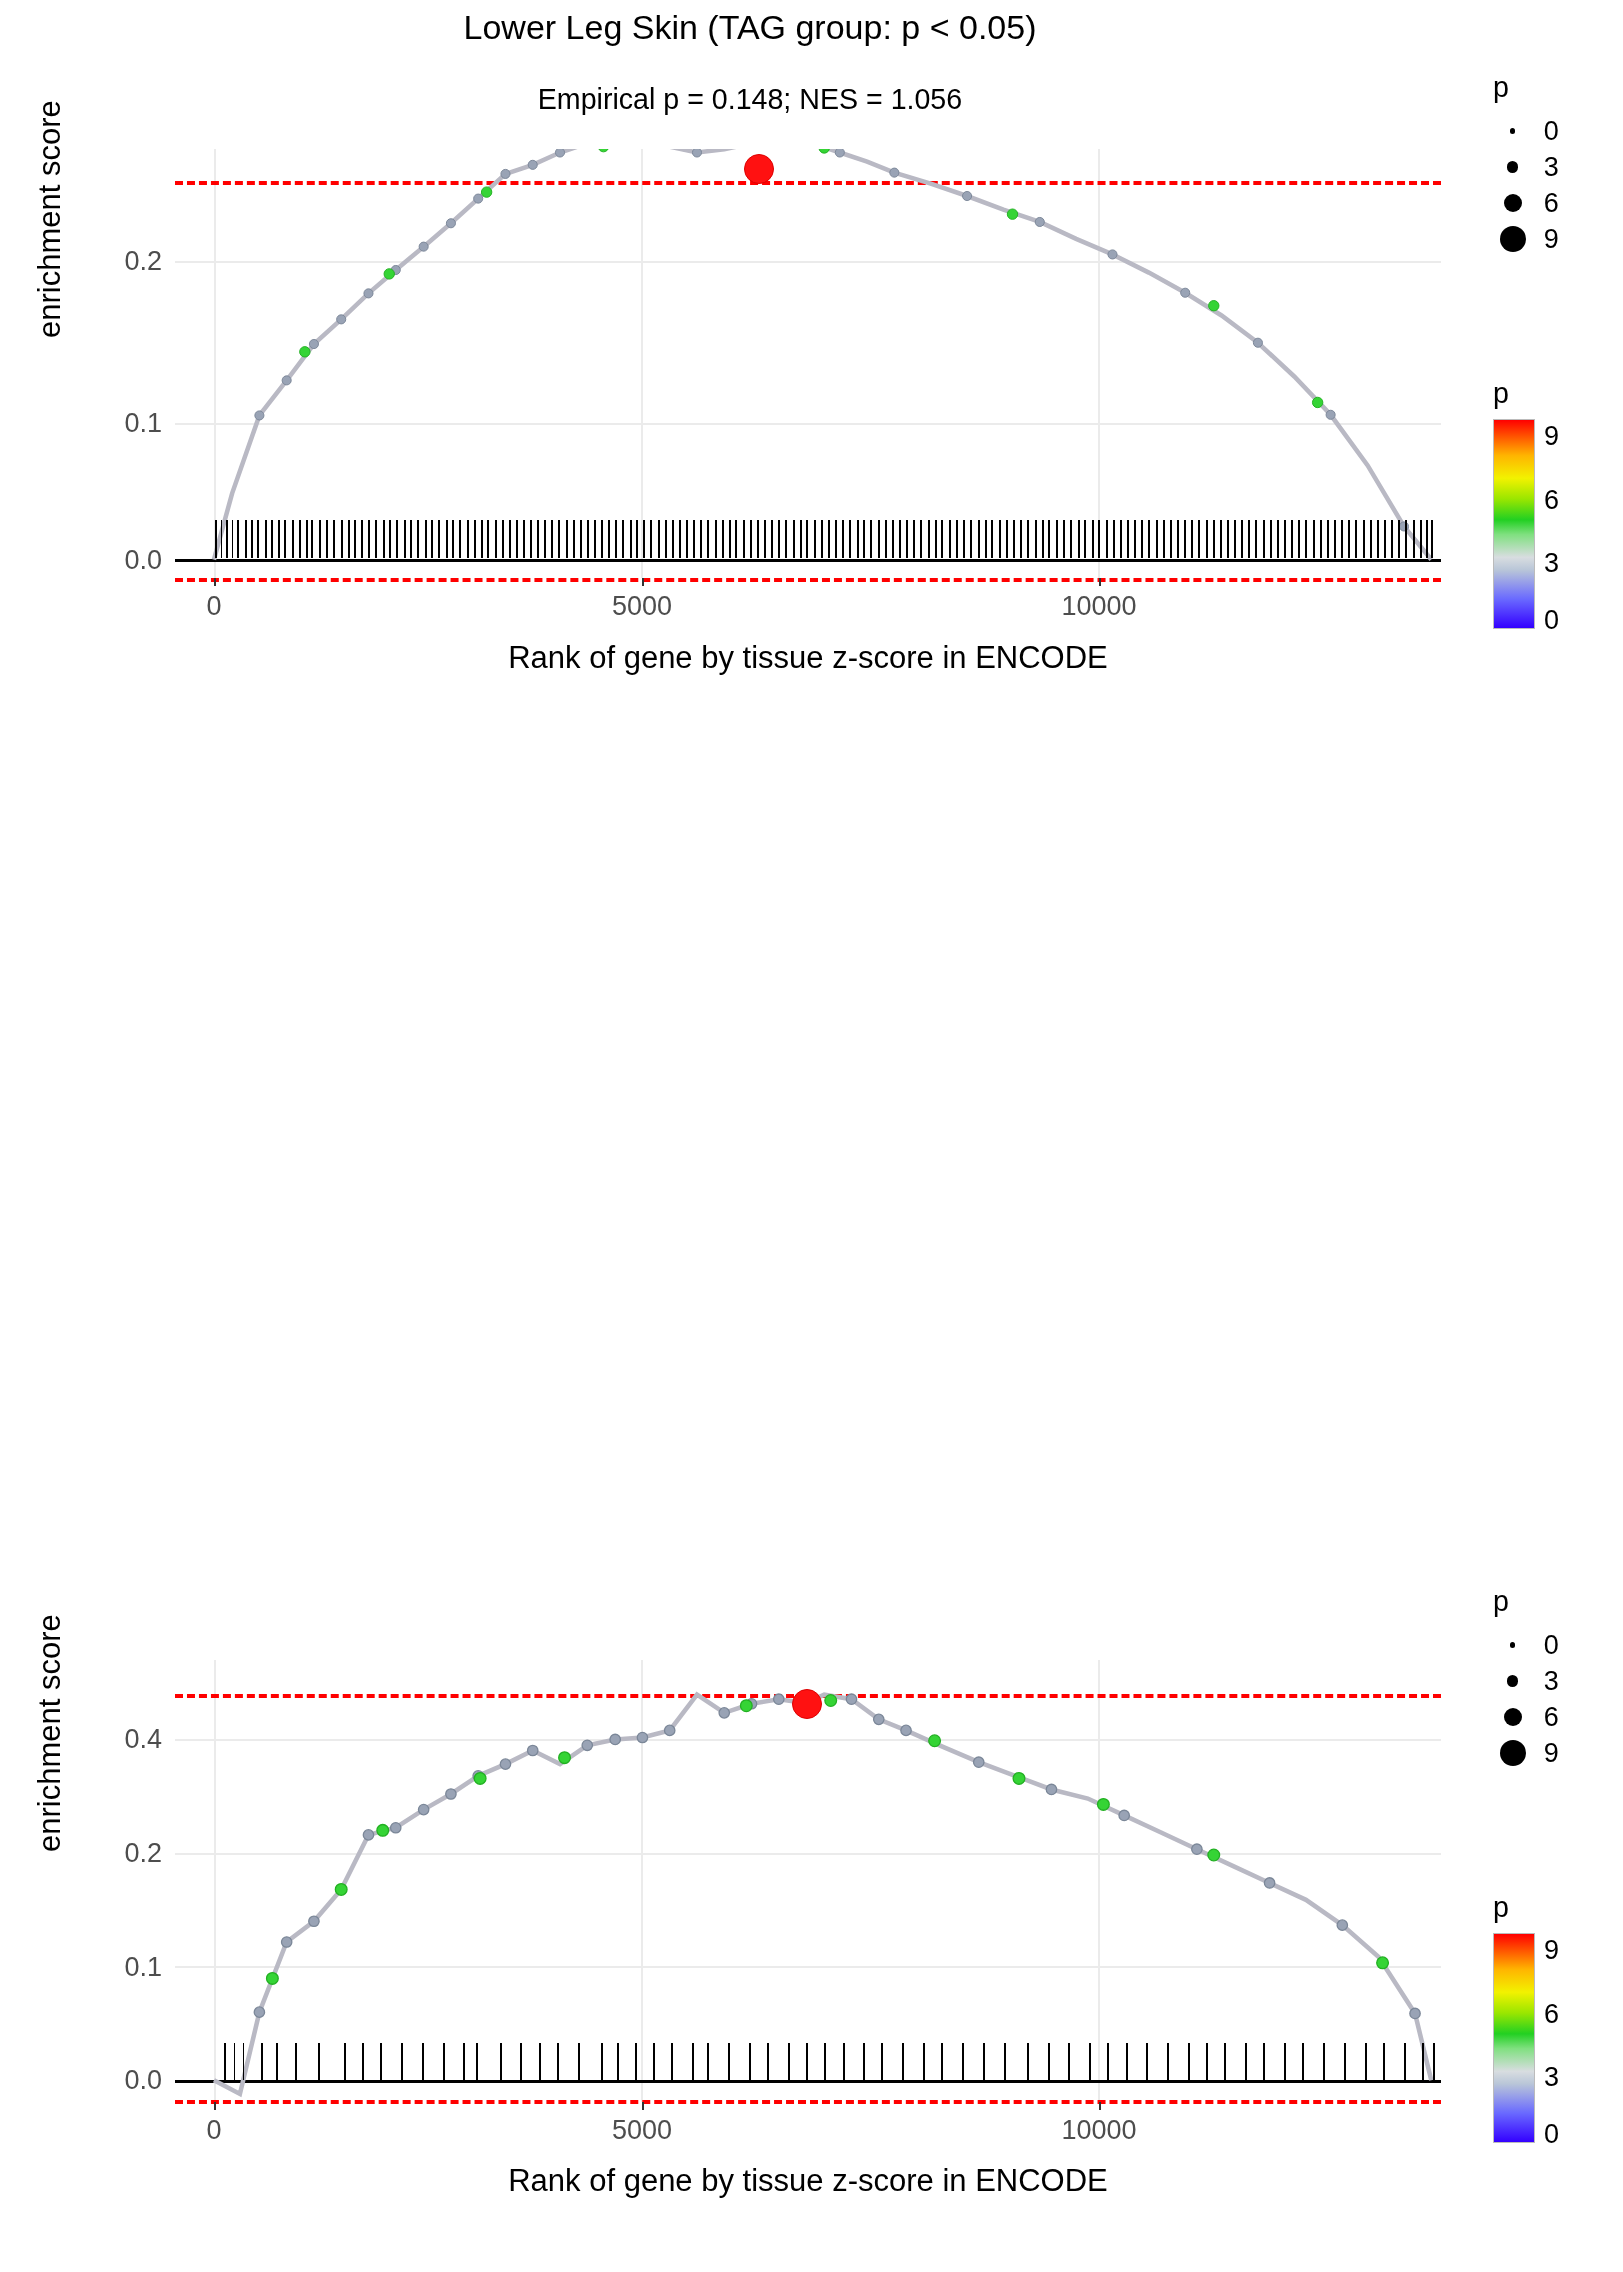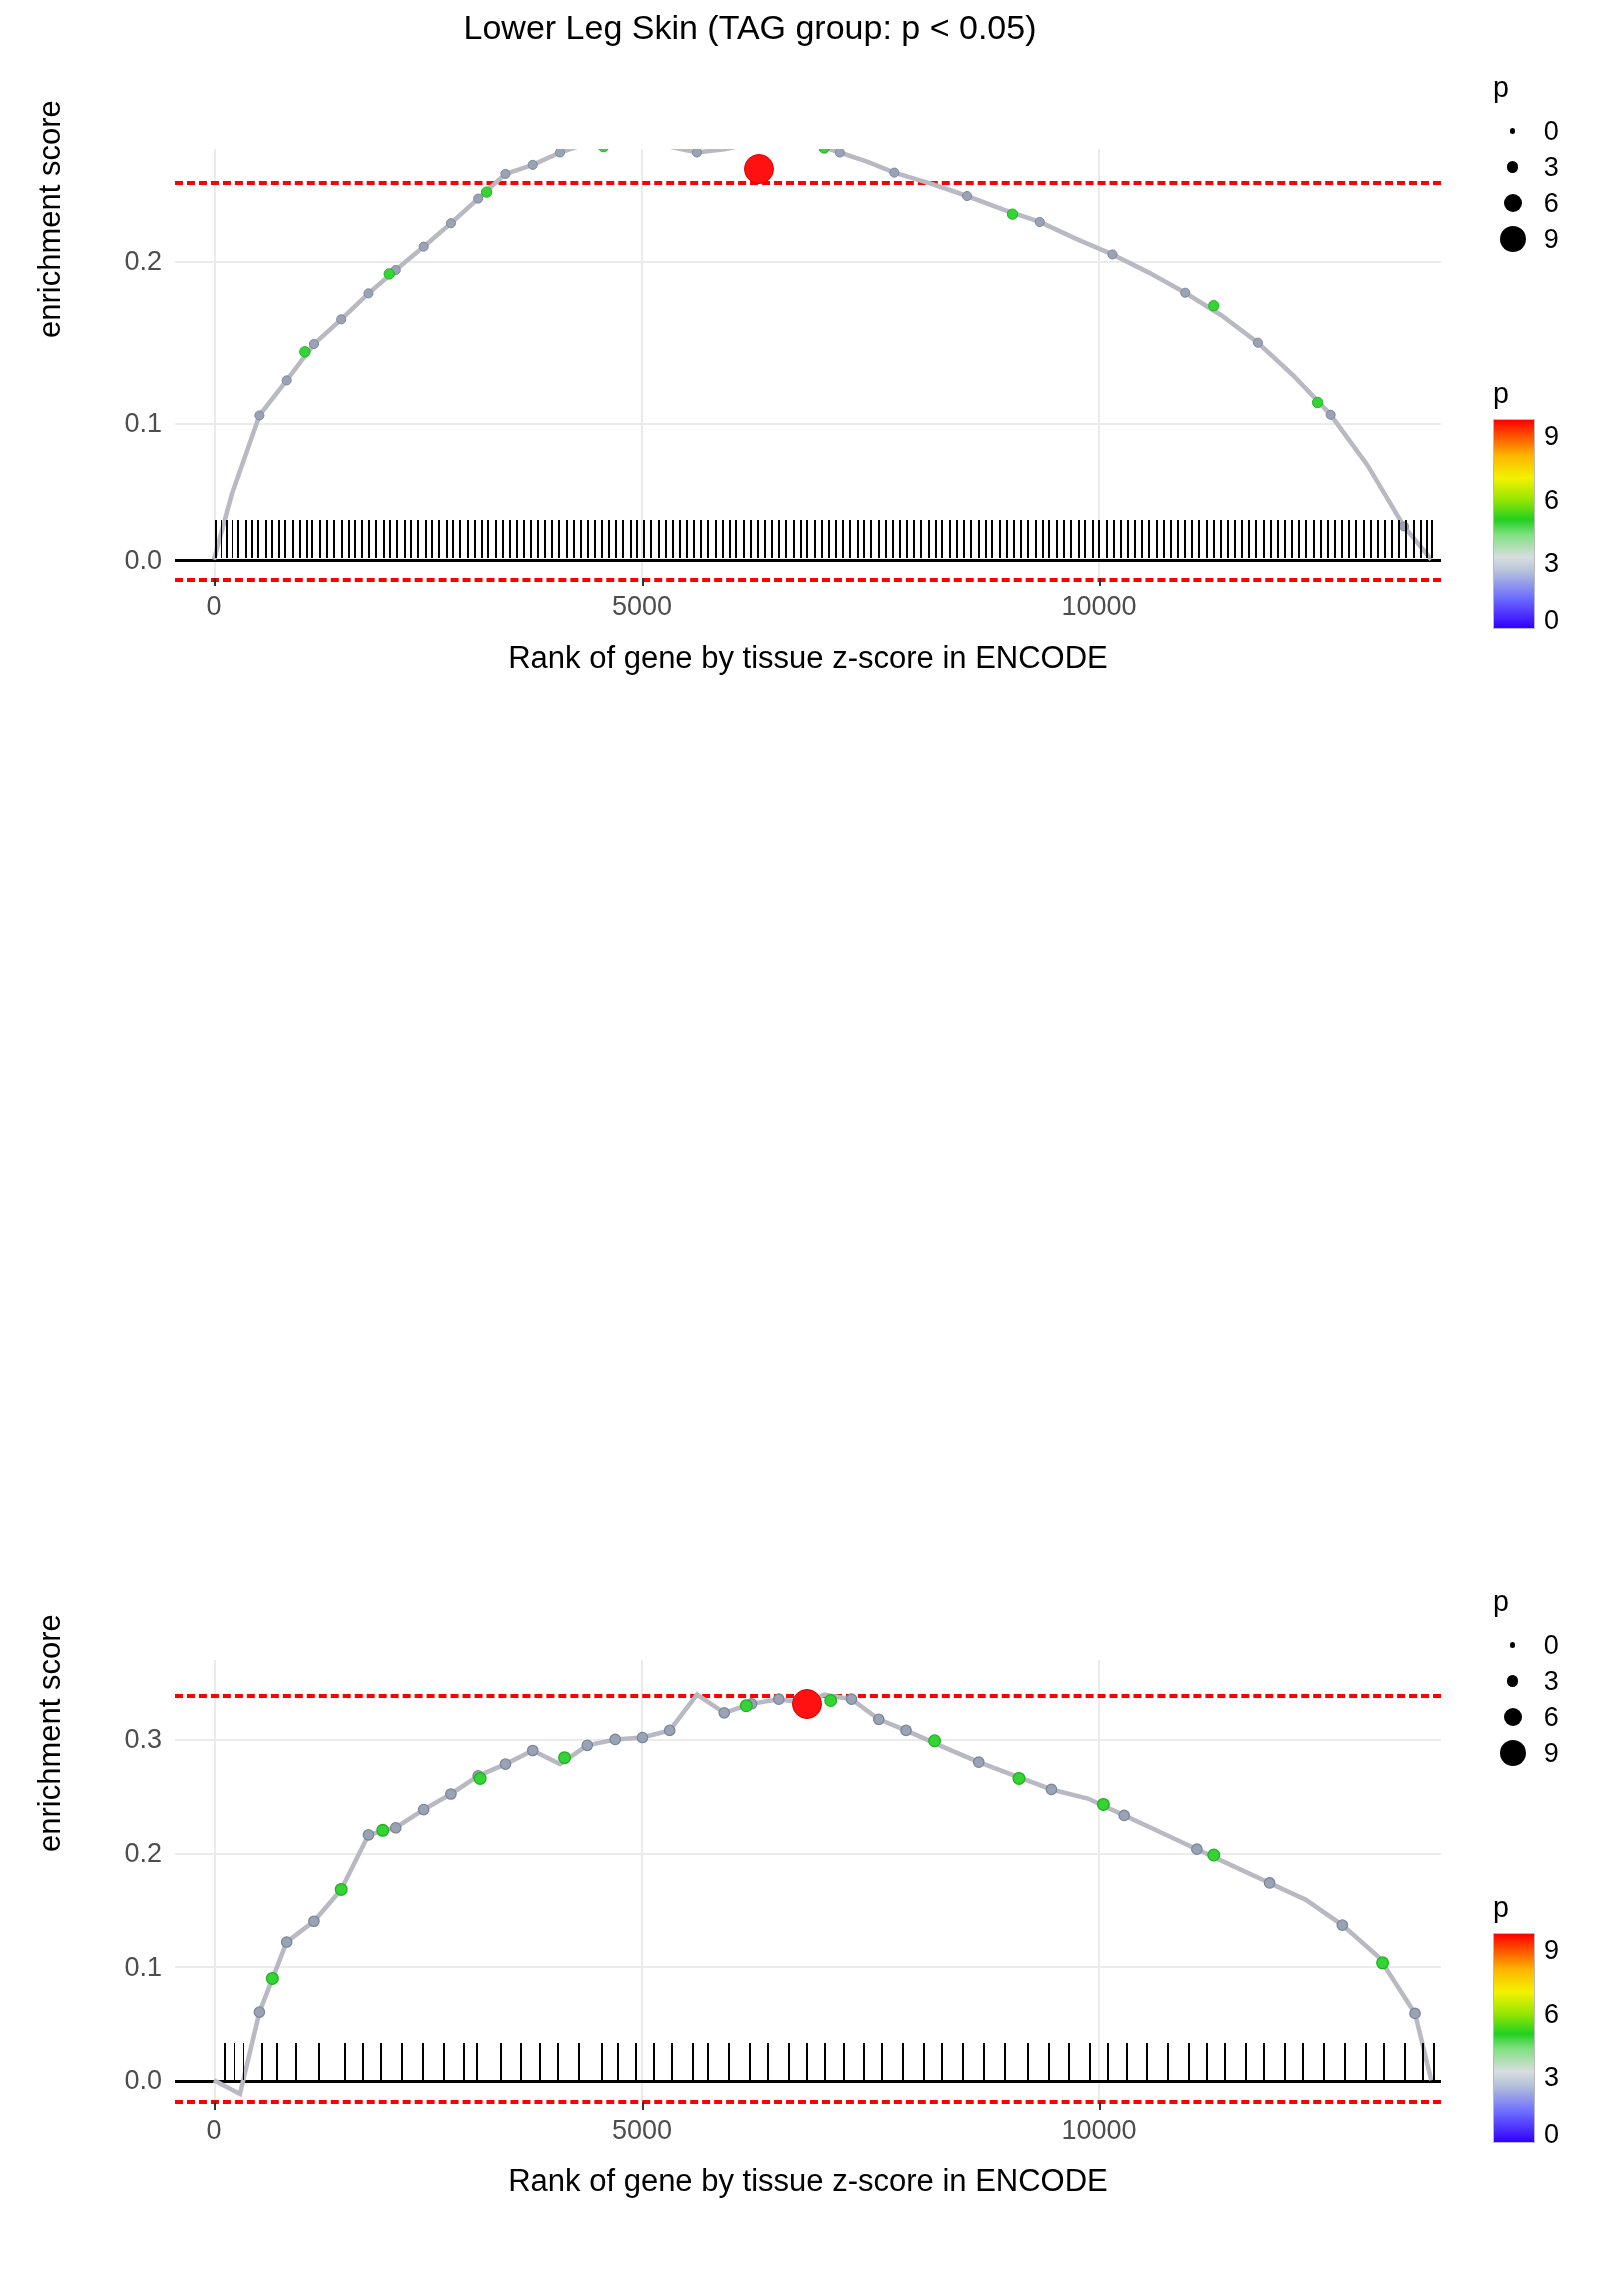--- a/index.html
+++ b/index.html
@@ -199,20 +199,21 @@
     white-space: nowrap;
   }
 </style>
 </head>
 <body>
 
 <div class="page">
 
   <div class="panel" style="top:0;">
     <div class="panel-title" style="top:9px;">Lower Leg Skin (TAG group: p &lt; 0.05)</div>
+    <div class="panel-subtitle" style="top:84px;">Empirical p = 0.148; NES = 1.056</div>
 
     <div class="y-axis-title" style="left:32px; top:338px;">enrichment score</div>
 
     <div class="y-tick" style="top:560px; width:91px; left:71px;">0.0</div>
     <div class="y-tick" style="top:423px; width:91px; left:71px;">0.1</div>
     <div class="y-tick" style="top:261px; width:91px; left:71px;">0.2</div>
 
     <div class="plot-area" style="left:175px; top:149px; width:1266px; height:429px;">
 
       <div class="grid-line h" style="top:410px;"></div>
@@ -498,21 +499,21 @@
     </div>
   </div>
 
   <div class="panel" style="top:757px;">
 
     <div class="y-axis-title" style="left:32px; top:338px;">enrichment score</div>
 
     <div class="y-tick" style="top:566px; width:91px; left:71px;">0.0</div>
     <div class="y-tick" style="top:453px; width:91px; left:71px;">0.1</div>
     <div class="y-tick" style="top:339px; width:91px; left:71px;">0.2</div>
-    <div class="y-tick" style="top:225px; width:91px; left:71px;">0.3</div>
+    <div class="y-tick" style="top:225px; width:91px; left:71px;">0.4</div>
 
     <div class="plot-area" style="left:175px; top:146px; width:1266px; height:442px;">
       <div class="grid-line h" style="top:420px;"></div>
       <div class="grid-line h" style="top:306px;"></div>
       <div class="grid-line h" style="top:193px;"></div>
       <div class="grid-line h" style="top:79px;"></div>
       <div class="grid-line v" style="left:39px;"></div>
       <div class="grid-line v" style="left:466px;"></div>
       <div class="grid-line v" style="left:923px;"></div>
 

